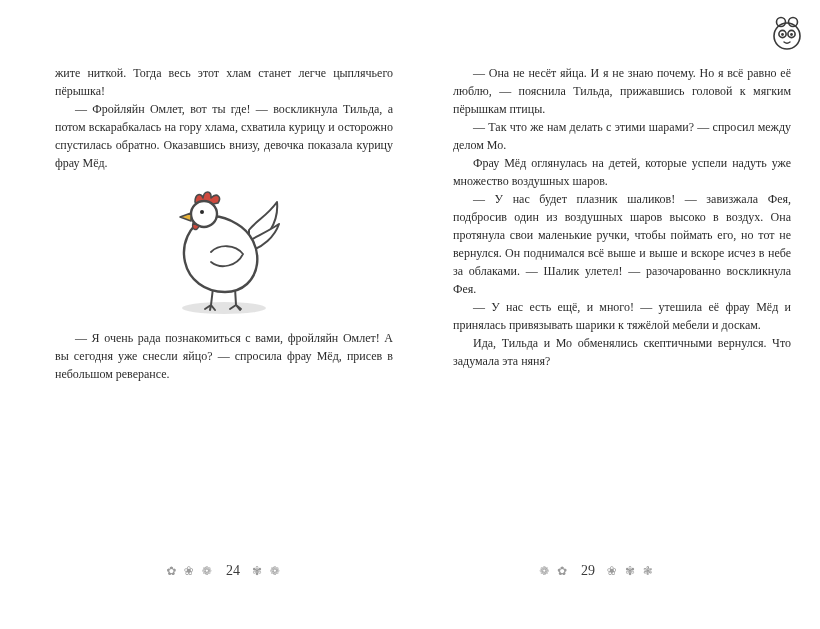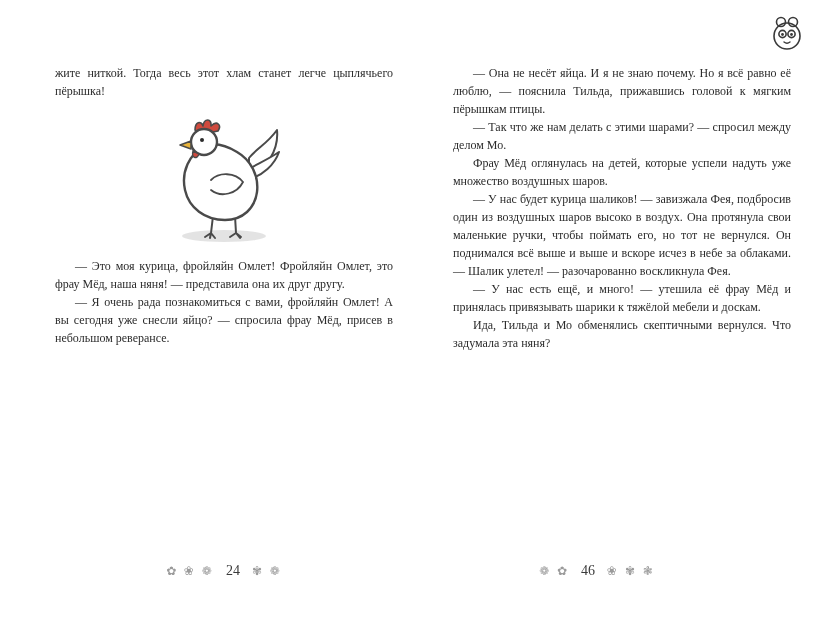--- a/index.html
+++ b/index.html
@@ -79,20 +79,21 @@
         <circle cx="21.5" cy="20" r="3.6"></circle>
       </g>
       <circle cx="12.5" cy="20.5" r="1.4" fill="#3a3a3a"></circle>
       <circle cx="21.5" cy="20.5" r="1.4" fill="#3a3a3a"></circle>
       <path d="M14 28 Q17 30.5 20 28" fill="none" stroke="#3a3a3a" stroke-width="1.4" stroke-linecap="round"></path>
     </svg>
   </div>
 
   <div class="page page-left">
     <p class="no-indent">жите ниткой. Тогда весь этот хлам станет легче цыплячьего пёрышка!</p>
+    <p>— Фройляйн Омлет, вот ты где! — воскликнула Тильда, а потом вскарабкалась на гору хлама, схватила курицу и осторожно спустилась обратно. Оказавшись внизу, девочка показала курицу фрау Мёд.</p>
 
     <div class="illustration">
       <svg width="150" height="138" viewBox="0 0 150 138">
 
         <ellipse cx="75" cy="128" rx="42" ry="6" fill="#d7d7d7" opacity="0.7"></ellipse>
 
         <g stroke="#4a4a4a" stroke-width="2" stroke-linecap="round" fill="none">
           <path d="M64 108 L62 125 M62 125 L56 129 M62 125 L66 130 M62 125 L61 130"></path>
           <path d="M86 108 L87 125 M87 125 L81 129 M87 125 L91 130 M87 125 L92 129"></path>
         </g>
@@ -111,38 +112,37 @@
         <circle cx="55" cy="34" r="13" fill="#ffffff" stroke="#4a4a4a" stroke-width="2.4"></circle>
 
         <path d="M42 33 L31 37 L42 41 Z" fill="#e8b33a" stroke="#4a4a4a" stroke-width="1.6" stroke-linejoin="round"></path>
 
         <path d="M44 43 C42 50 48 52 50 46 Z" fill="#cf4a3e" stroke="#4a4a4a" stroke-width="1.4"></path>
 
         <circle cx="53" cy="32" r="2" fill="#2b2b2b"></circle>
       </svg>
     </div>
 
-    <p>— Это моя курица, фройляйн Омлет! Фройляйн Омлет, это фрау Мёд, наша няня! — представила она их друг другу.</p>
     <p>— Я очень рада познакомиться с вами, фройляйн Омлет! А вы сегодня уже снесли яйцо? — спросила фрау Мёд, присев в небольшом реверансе.</p>
   </div>
 
   <div class="page page-right">
     <p>— Она не несёт яйца. И я не знаю почему. Но я всё равно её люблю, — пояснила Тильда, прижавшись головой к мягким пёрышкам птицы.</p>
     <p>— Так что же нам делать с этими шарами? — спросил между делом Мо.</p>
     <p>Фрау Мёд оглянулась на детей, которые успели надуть уже множество воздушных шаров.</p>
-    <p>— У нас будет курица шаликов! — завизжала Фея, подбросив один из воздушных шаров высоко в воздух. Она протянула свои маленькие ручки, чтобы поймать его, но тот не вернулся. Он поднимался всё выше и выше и вскоре исчез в небе за облаками. — Шалик улетел! — разочарованно воскликнула Фея.</p>
+    <p>— У нас будет плазник шаликов! — завизжала Фея, подбросив один из воздушных шаров высоко в воздух. Она протянула свои маленькие ручки, чтобы поймать его, но тот не вернулся. Он поднимался всё выше и выше и вскоре исчез в небе за облаками. — Шалик улетел! — разочарованно воскликнула Фея.</p>
     <p>— У нас есть ещё, и много! — утешила её фрау Мёд и принялась привязывать шарики к тяжёлой мебели и доскам.</p>
     <p>Ида, Тильда и Мо обменялись скептичными вернулся. Что задумала эта няня?</p>
   </div>
 
   <div class="footer footer-left">
     <span class="ornament">✿ ❀ ❁</span>
     <span class="page-num">24</span>
     <span class="ornament">✾ ❁</span>
   </div>
 
   <div class="footer footer-right">
     <span class="ornament">❁ ✿</span>
-    <span class="page-num">46</span>
+    <span class="page-num">29</span>
     <span class="ornament">❀ ✾ ❃</span>
   </div>
 
 </div>
 
 </body></html>

